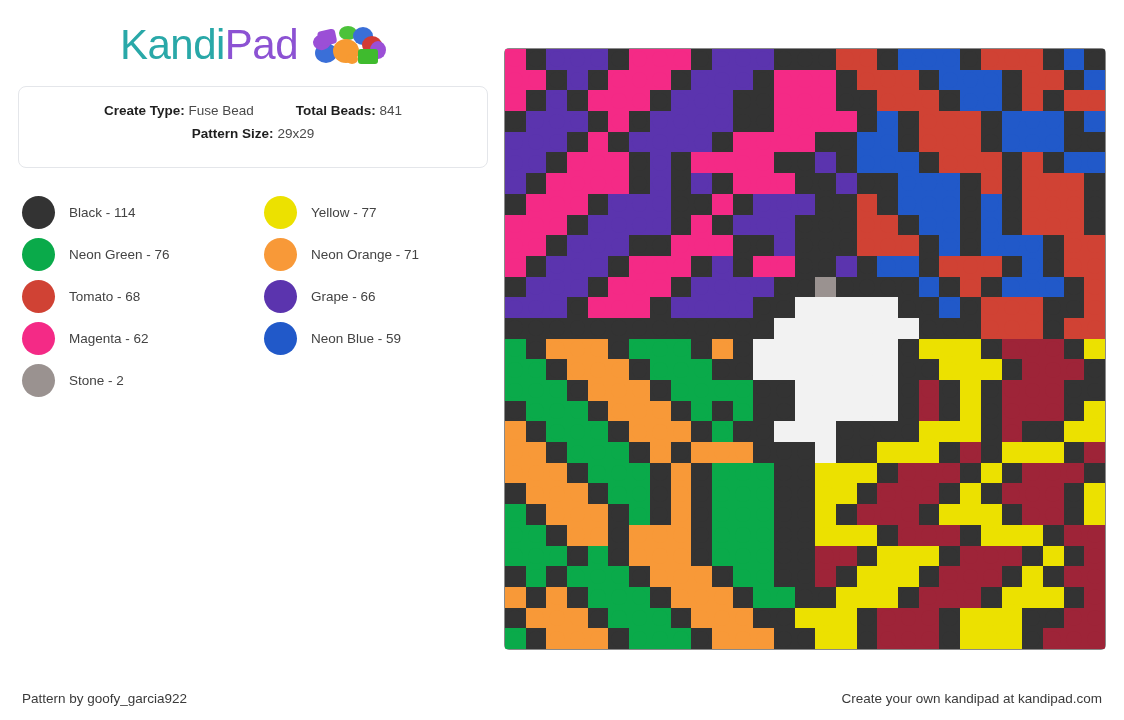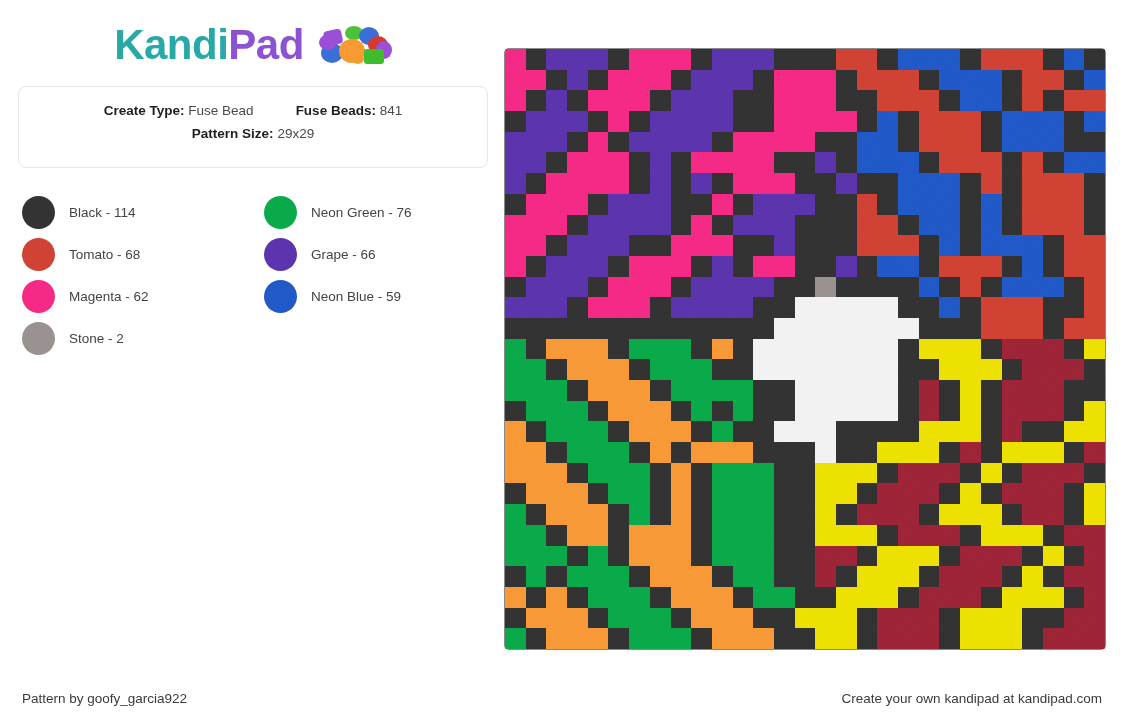--- a/index.html
+++ b/index.html
@@ -24,21 +24,21 @@
   .logo-row {
     display: flex;
     align-items: center;
     justify-content: center;
     gap: 10px;
     height: 62px;
     margin-bottom: 10px;
   }
   .logo-text {
     font-size: 42px;
-    font-weight: bold;
+    font-weight: normal;
     letter-spacing: -0.5px;
     white-space: nowrap;
   }
   .logo-k { color: #29a8a8; }
   .logo-p { color: #8c52d3; }
   .logo-beads { display: block; }
 
   .info-card {
     border: 1px solid #e4e6ea;
     border-radius: 8px;
@@ -168,40 +168,48 @@
       </svg>
     </div>
 
     <div class="info-card">
       <div class="meta-row">
         <div>
           <span class="meta-label">Create Type:</span>
           <span class="meta-value">Fuse Bead</span>
         </div>
         <div>
-          <span class="meta-label">Fuse Beads:</span>
+          <span class="meta-label">Total Beads:</span>
           <span class="meta-value">841</span>
         </div>
       </div>
       <div class="meta-row single">
         <div>
           <span class="meta-label">Pattern Size:</span>
           <span class="meta-value">29x29</span>
         </div>
       </div>
     </div>
 
     <div class="legend" id="legend">
         <div class="legend-item">
           <span class="swatch" style="background: rgb(51, 51, 51);"></span>
           <span class="legend-label">Black - 114</span>
         </div>
         <div class="legend-item">
+          <span class="swatch" style="background: rgb(236, 225, 0);"></span>
+          <span class="legend-label">Yellow - 77</span>
+        </div>
+        <div class="legend-item">
           <span class="swatch" style="background: rgb(10, 170, 74);"></span>
           <span class="legend-label">Neon Green - 76</span>
+        </div>
+        <div class="legend-item">
+          <span class="swatch" style="background: rgb(248, 153, 56);"></span>
+          <span class="legend-label">Neon Orange - 71</span>
         </div>
         <div class="legend-item">
           <span class="swatch" style="background: rgb(208, 66, 52);"></span>
           <span class="legend-label">Tomato - 68</span>
         </div>
         <div class="legend-item">
           <span class="swatch" style="background: rgb(91, 52, 174);"></span>
           <span class="legend-label">Grape - 66</span>
         </div>
         <div class="legend-item">

